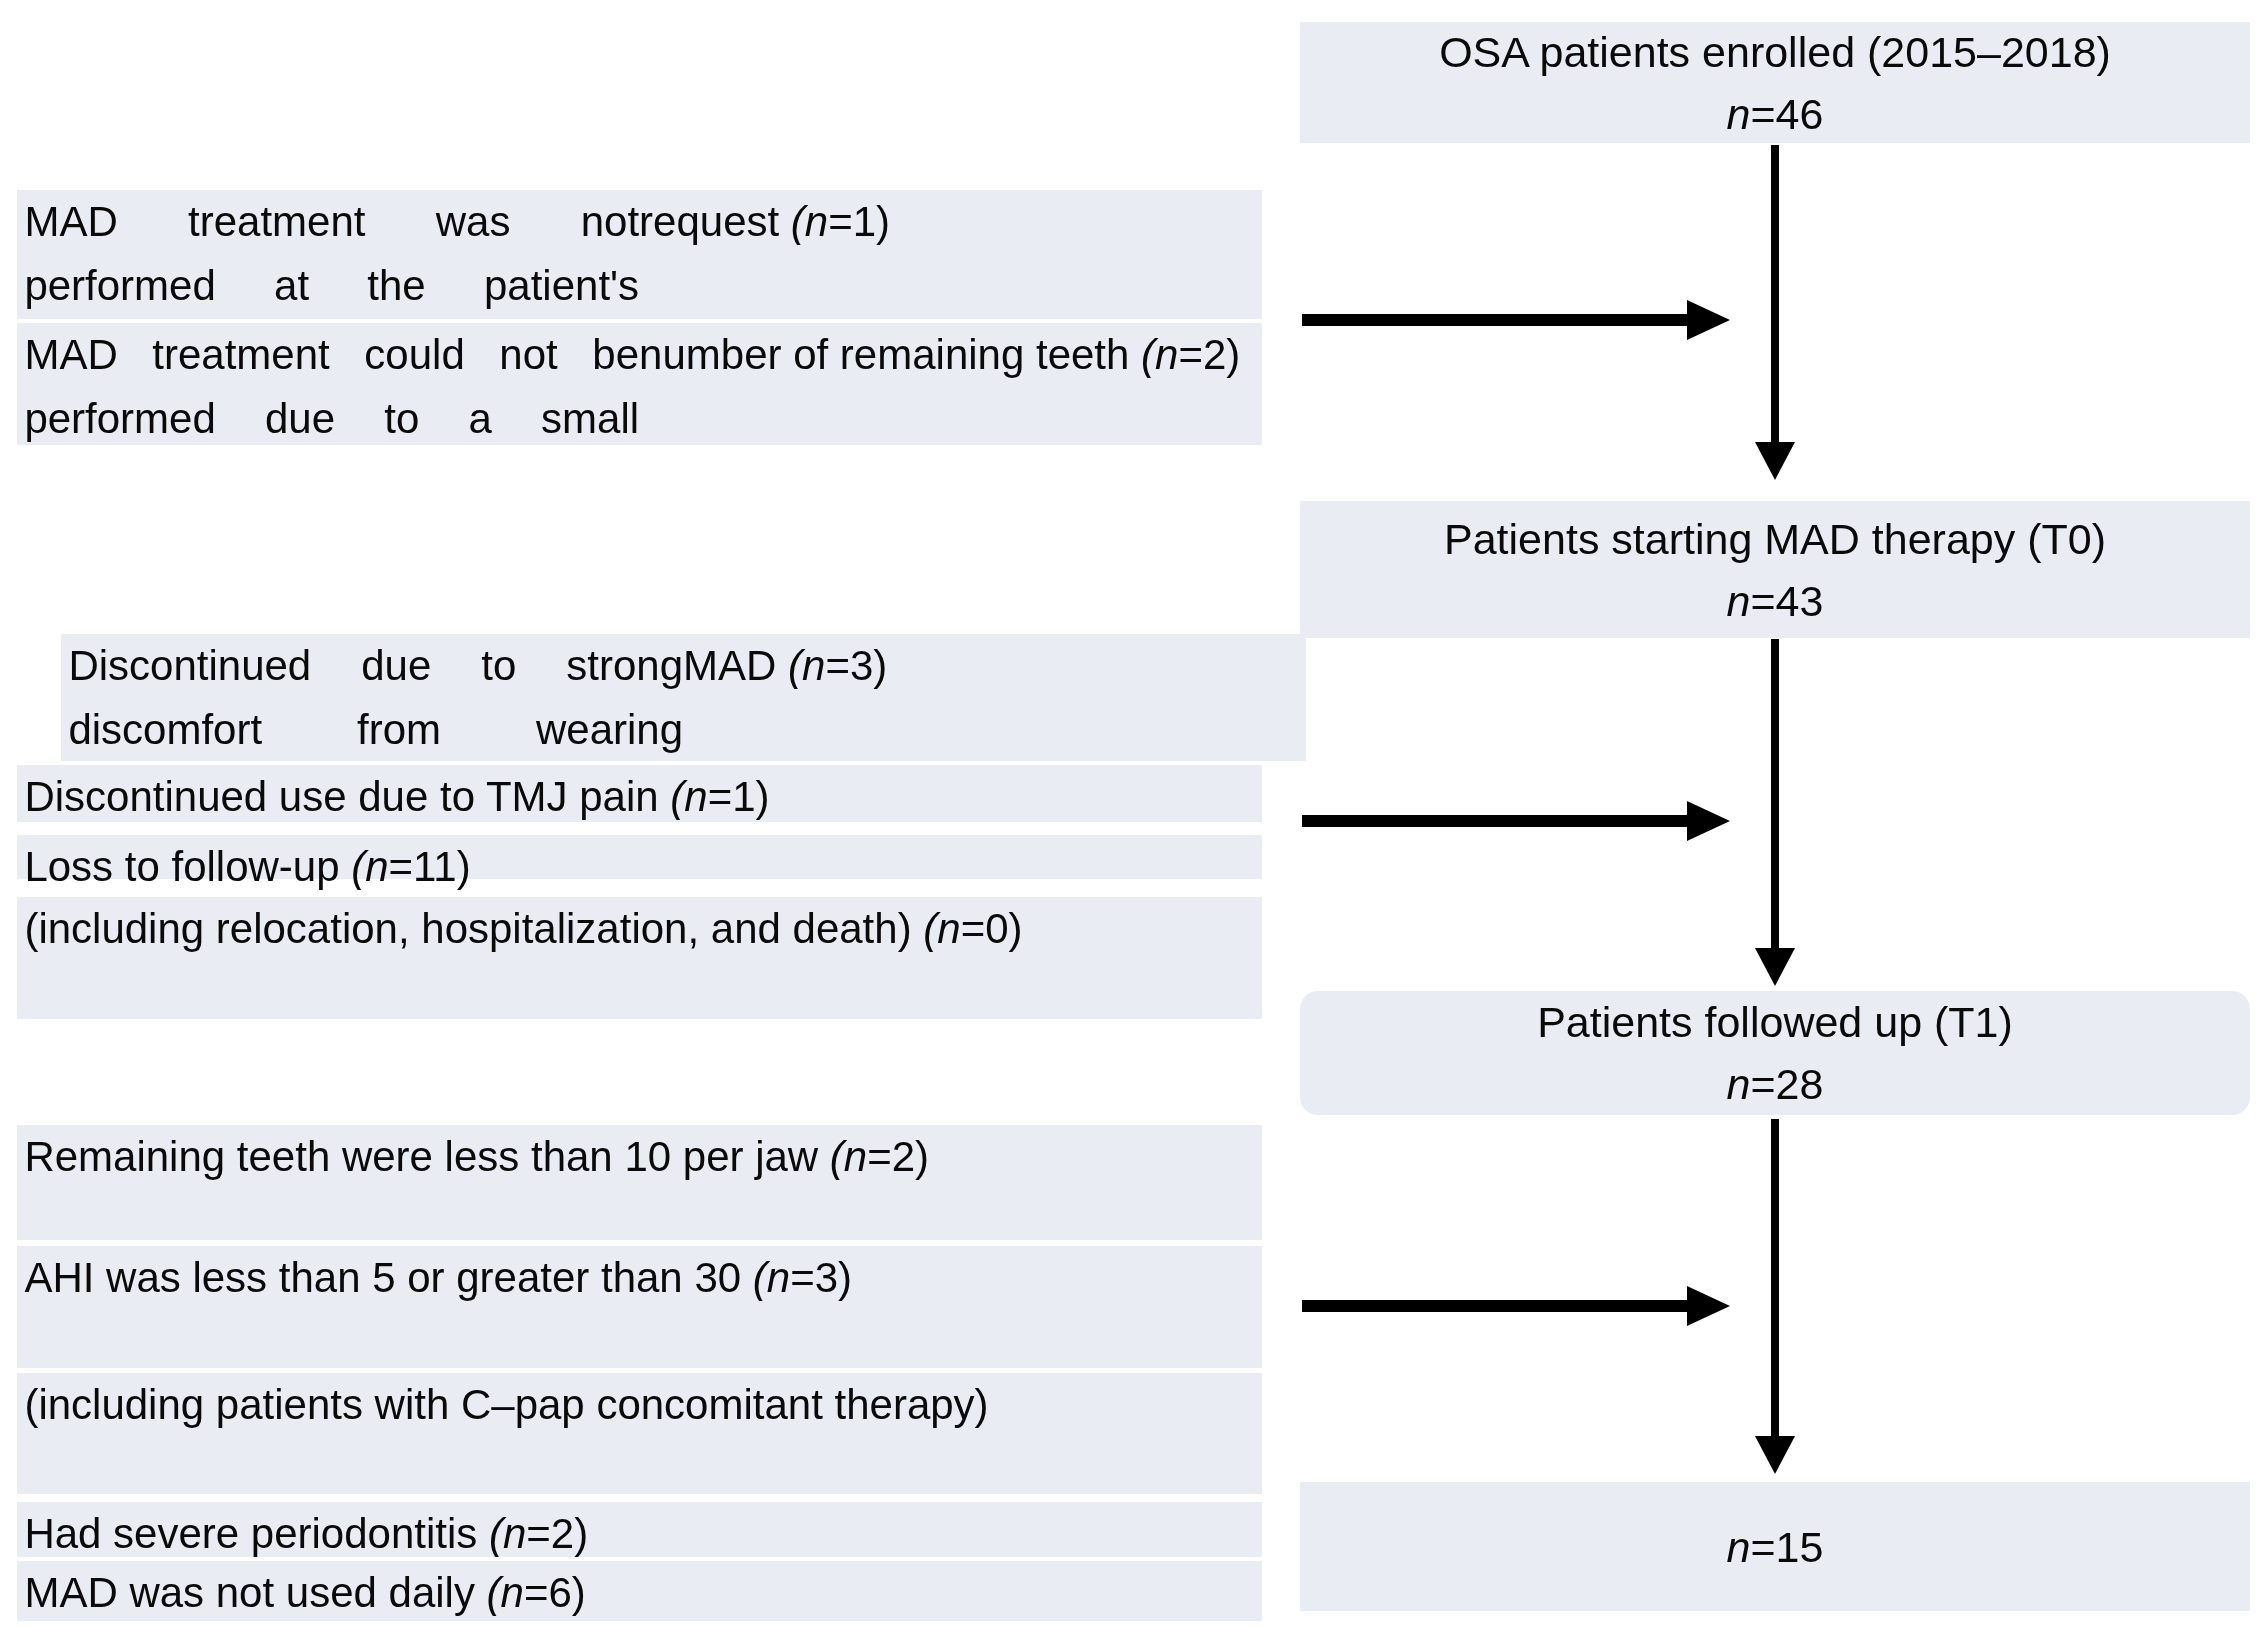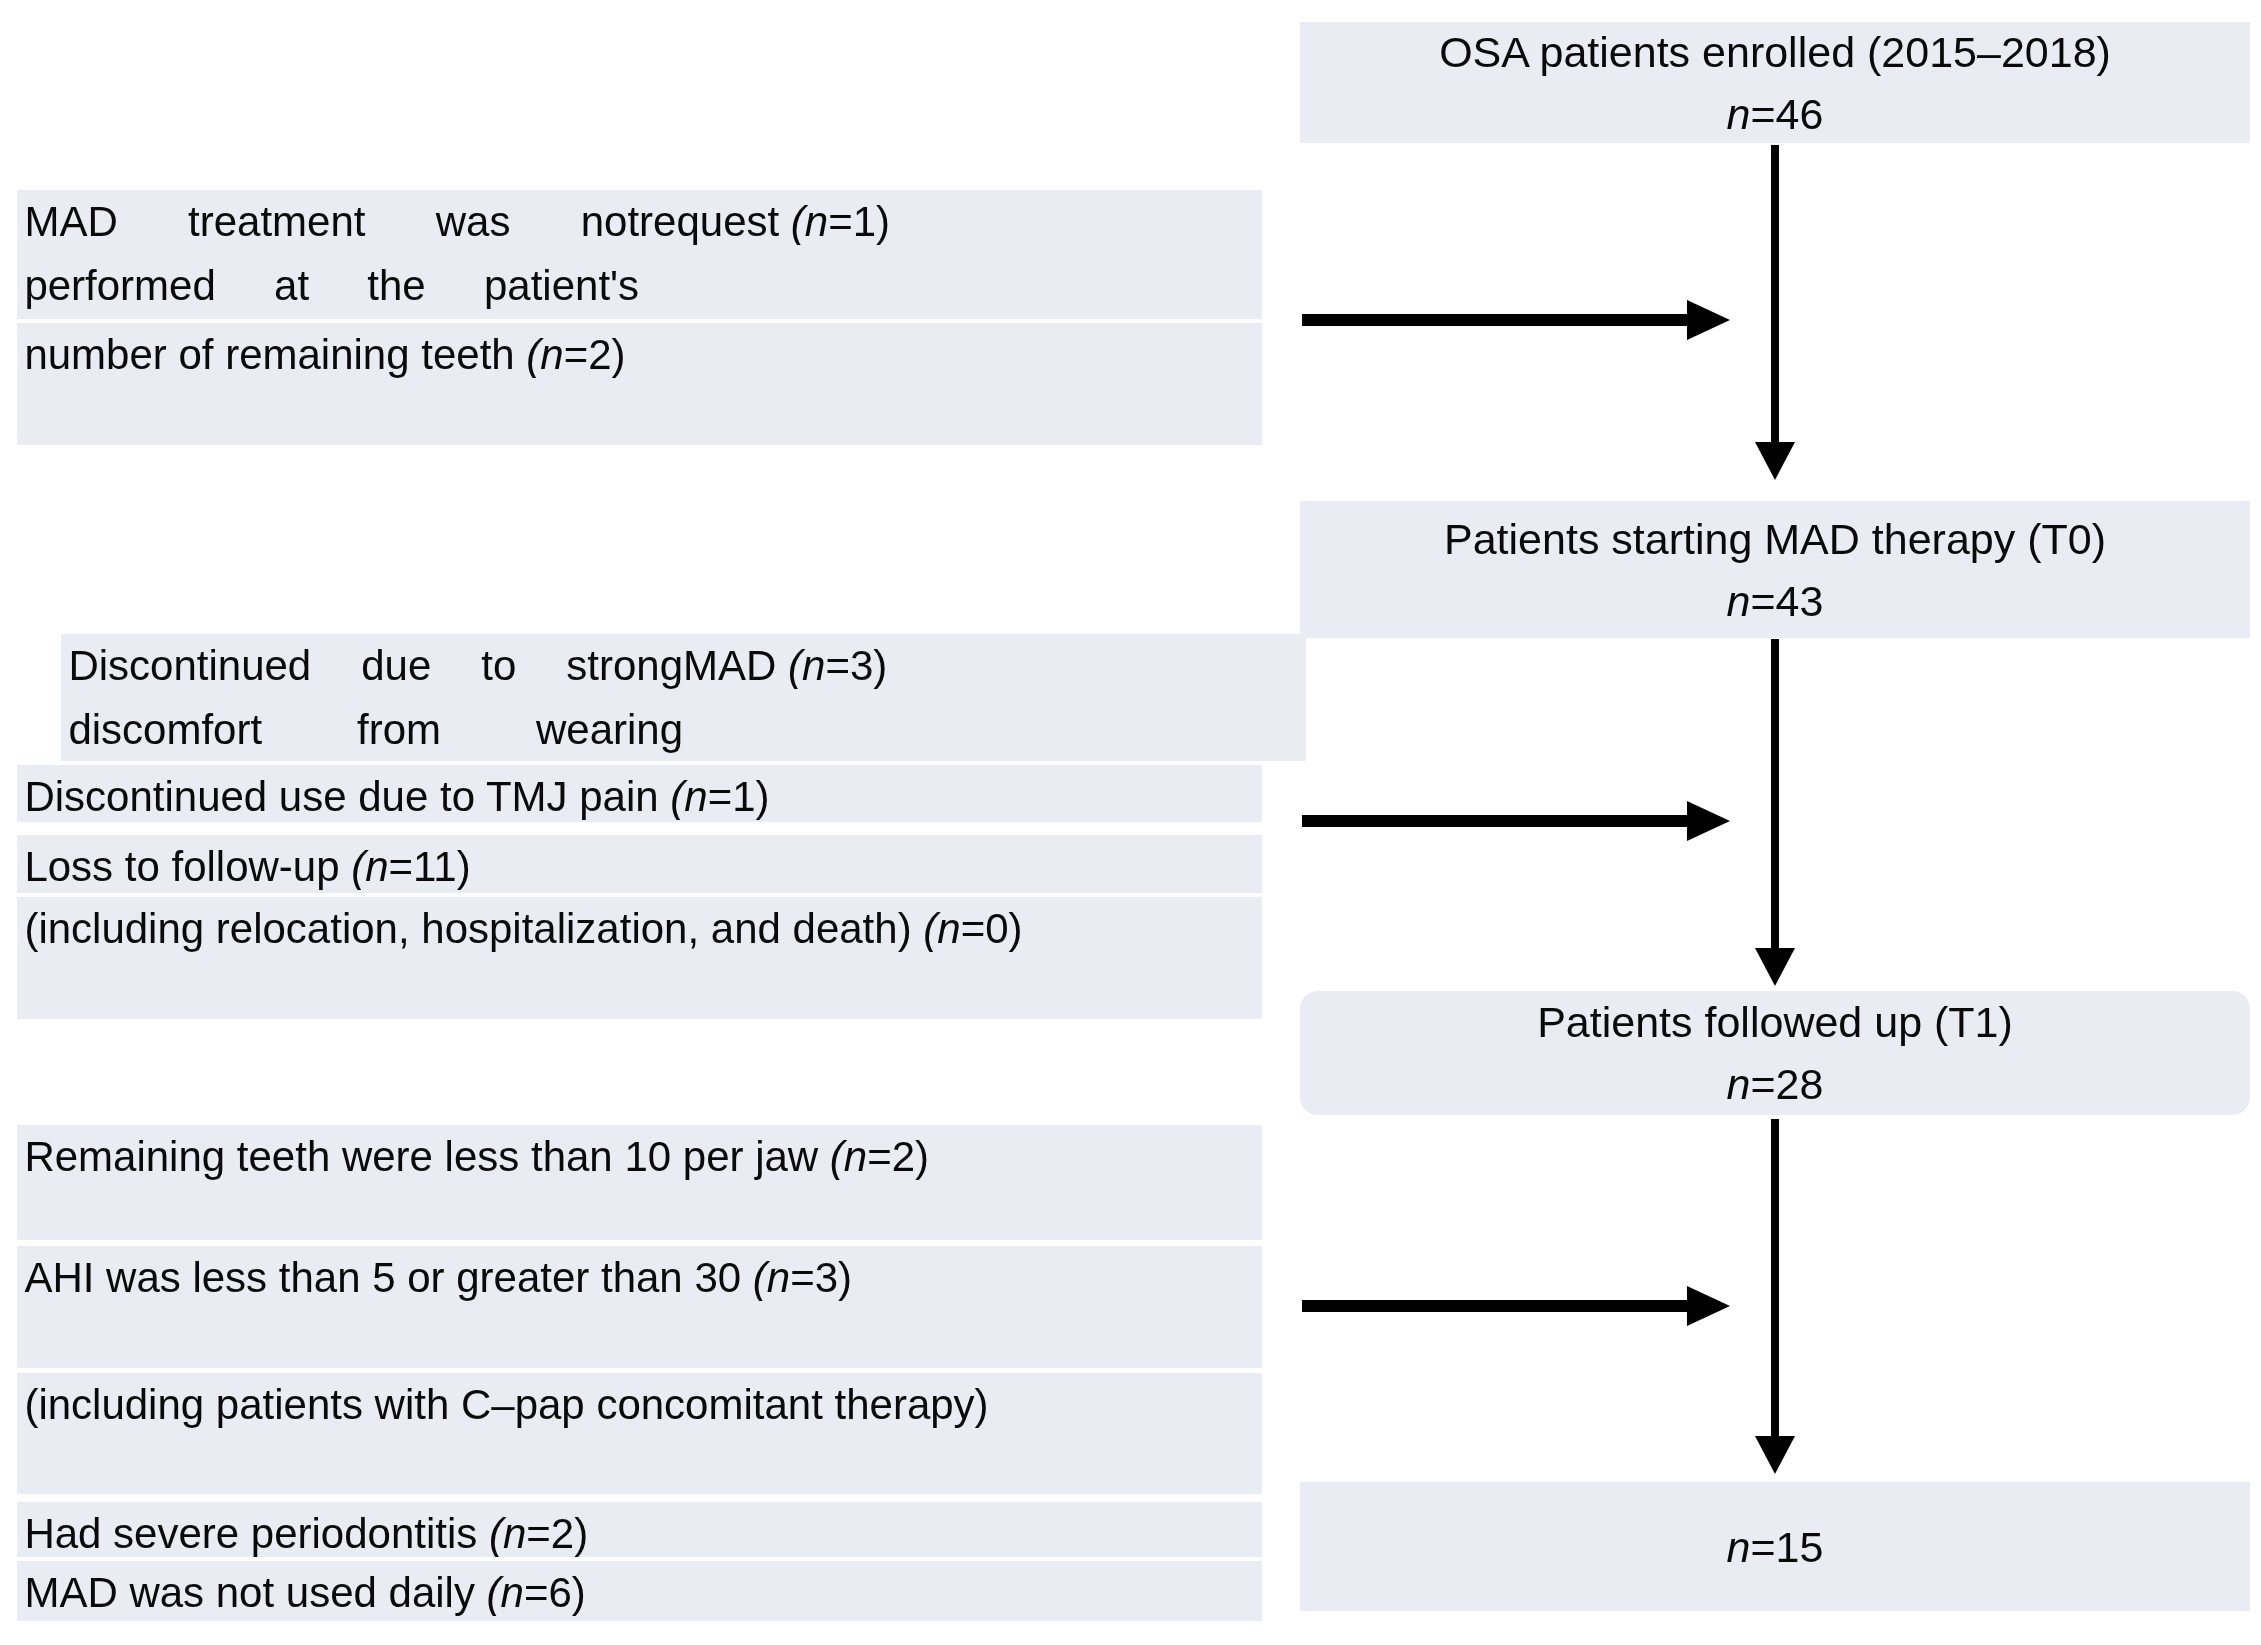--- a/index.html
+++ b/index.html
@@ -81,33 +81,34 @@
   <div class="harrow" style="left:1302px;top:314px;width:387px;"></div>
   <div class="harrow" style="left:1302px;top:815px;width:387px;"></div>
   <div class="harrow" style="left:1302px;top:1300px;width:387px;"></div>
 
   <div class="excl-row" style="top:190px;height:129px;">
     <div class="line stretch"><span>MAD treatment was not performed at the patient's</span></div>
     <div class="line"><span>request </span><i>(n</i><span>=1)</span></div>
   </div>
 
   <div class="excl-row" style="top:323px;height:122px;">
+    <div class="line stretch"><span>MAD treatment could not be performed due to a small</span></div>
     <div class="line"><span>number of remaining teeth </span><i>(n</i><span>=2)</span></div>
   </div>
 
   <div class="excl-row" style="top:634px;height:127px;margin-left:44px;">
     <div class="line stretch"><span>Discontinued due to strong discomfort from wearing</span></div>
     <div class="line"><span>MAD </span><i>(n</i><span>=3)</span></div>
   </div>
 
   <div class="excl-row" style="top:765px;height:57px;">
     <div class="line"><span>Discontinued use due to TMJ pain </span><i>(n</i><span>=1)</span></div>
   </div>
 
-  <div class="excl-row" style="top:835px;height:58px;">
+  <div class="excl-row" style="top:835px;height:44px;">
     <div class="line"><span>Loss to follow-up </span><i>(n</i><span>=11)</span></div>
   </div>
 
   <div class="excl-row" style="top:897px;height:122px;">
     <div class="line"><span>(including relocation, hospitalization, and death) </span><i>(n</i><span>=0)</span></div>
   </div>
 
   <div class="excl-row" style="top:1125px;height:115px;">
     <div class="line"><span>Remaining teeth were less than 10 per jaw </span><i>(n</i><span>=2)</span></div>
   </div>

